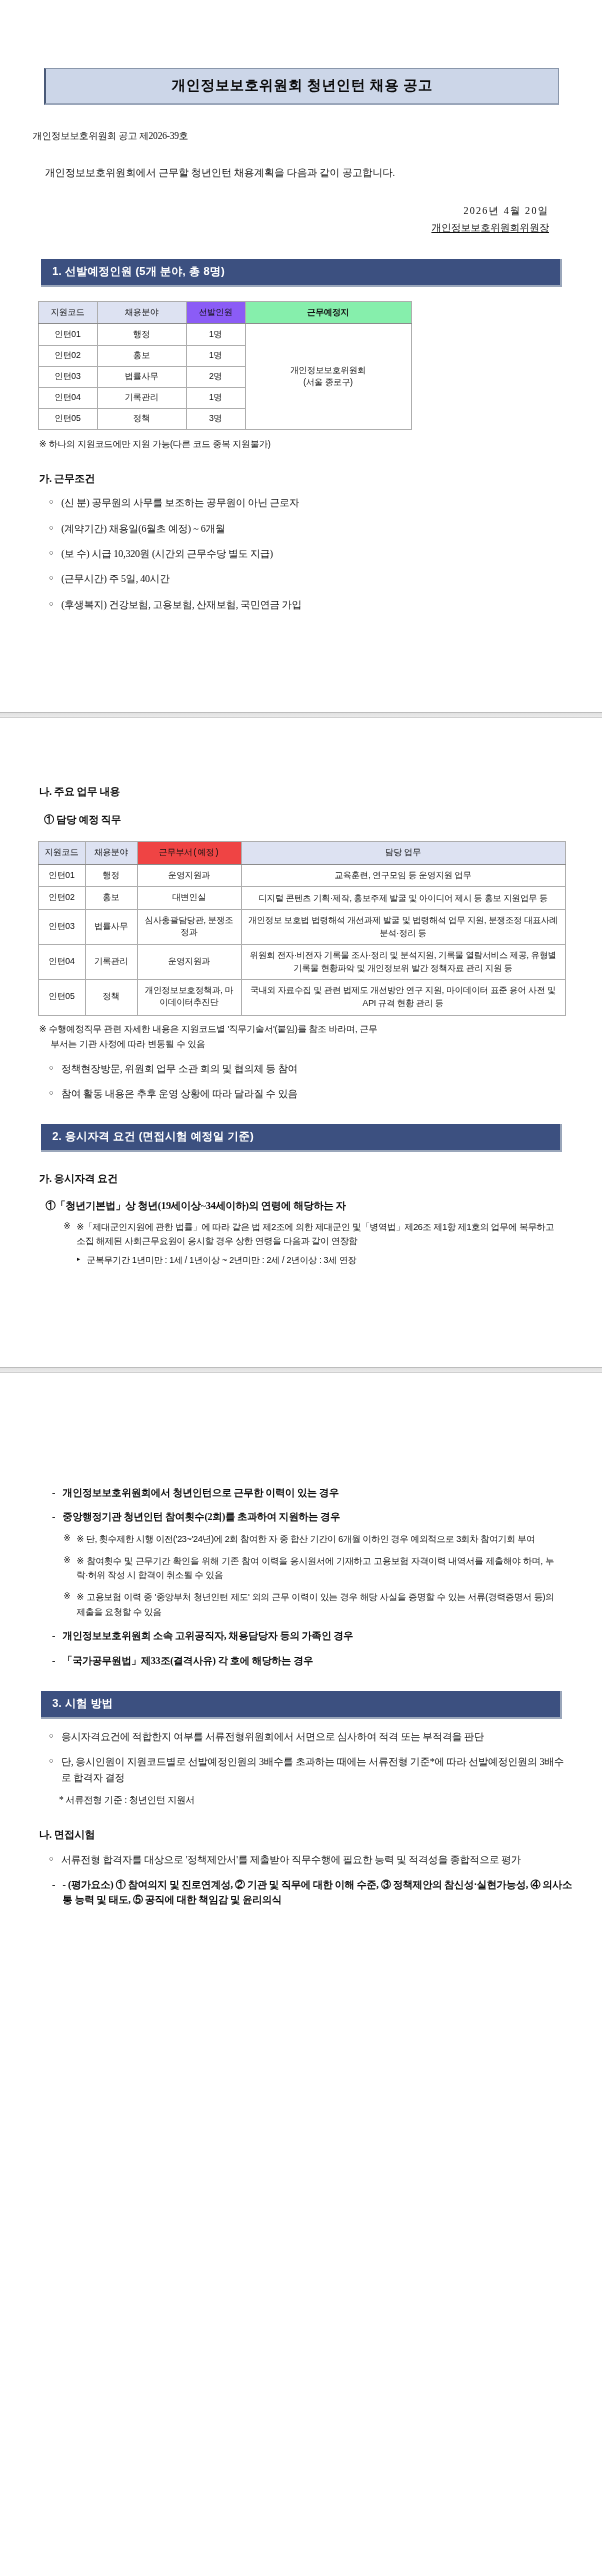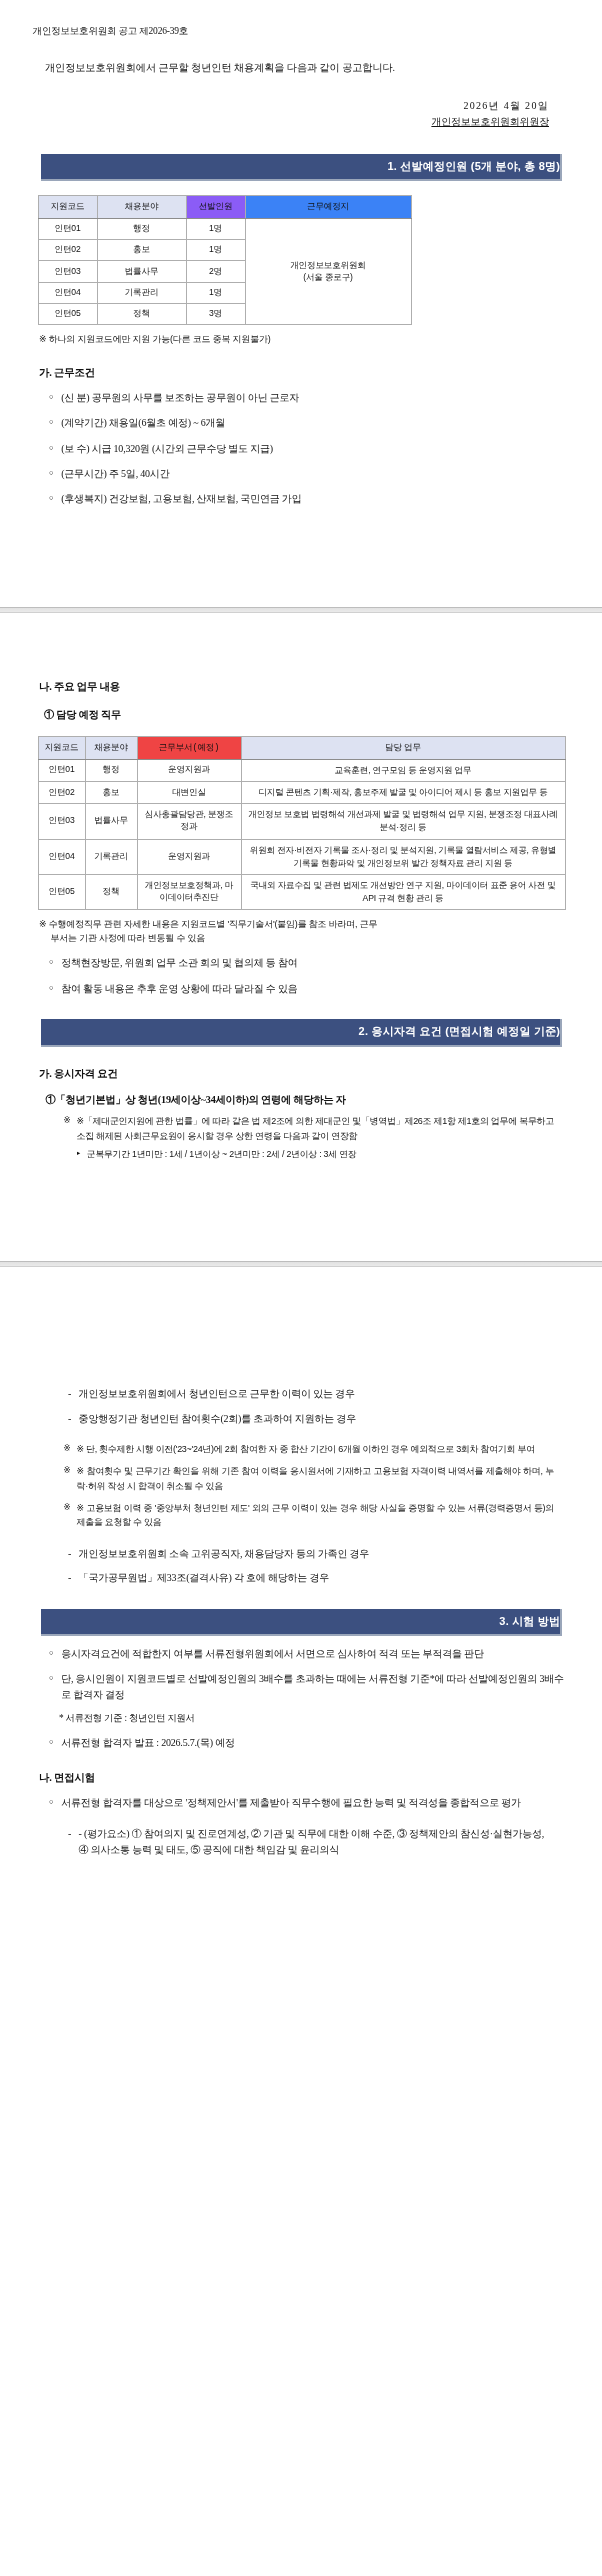--- a/index.html
+++ b/index.html
@@ -80,21 +80,20 @@
     margin: 23px 9.8px 0 9.8px;
     background: #3c5080;
     border-right: 2.4px solid #9aa6ba;
     border-bottom: 2.4px solid #9aa6ba;
     color: #ffffff;
     font-family: "Liberation Sans", "DejaVu Sans", sans-serif;
     font-weight: bold;
     font-size: 11px;
     padding: 4.9px 0 5.7px 11.4px;
     letter-spacing: 0.2px;
-    text-align: right;
   }
 
   
   .tbl-wrap { margin: 14px 6.5px 0 6.5px; }
   table.grid {
     border-collapse: collapse;
     width: 100%;
     font-family: "Liberation Sans", "DejaVu Sans", sans-serif;
     font-size: 8.6px;
   }
@@ -154,21 +153,21 @@
   ul.blt li::before {
     content: "○";
     position: absolute;
     left: 0;
     top: 0;
     font-size: 7.3px;
     line-height: 1.85;
   }
   .lbl { display: inline-block; }
 
-  ul.dash { list-style: none; margin: 16px; padding: 0; }
+  ul.dash { list-style: none; margin: 0; padding: 0; font-weight: bold; }
   ul.dash li {
     font-size: 10px;
     margin: 9px 0 0 21px;
     line-height: 1.55;
     letter-spacing: -0.2px;
     position: relative;
     padding-left: 10.6px;
   }
   ul.dash li::before {
     content: "-";
@@ -226,40 +225,43 @@
   }
   .spacer-lg { height: 98px; }
   .spacer-md { height: 42px; }
   .spacer-sm { height: 21px; }
 </style>
 </head>
 <body>
 
 <div class="page">
 
+  <div class="title-banner" style="background: rgb(204, 214, 232);">
+    <span class="ttl">개인정보보호위원회 청년인턴 채용 공고</span>
+  </div>
 
   <div class="doc-no">개인정보보호위원회 공고 제2026-39호</div>
 
   <p class="intro">개인정보보호위원회에서 근무할 청년인턴 채용계획을 다음과 같이 공고합니다.</p>
 
   <div class="date-block">
     <div class="d1">2026년  4월  20일</div>
     <div class="d2">개인정보보호위원회위원장</div>
   </div>
 
   <div class="sec-head" style="background: rgb(60, 80, 128);">1. 선발예정인원 (5개 분야, 총 8명)</div>
 
   <div class="tbl-wrap">
     <table class="grid t1">
       <thead>
         <tr>
           <th style="width: 59px; background: rgb(221, 226, 242);">지원코드</th>
           <th style="width: 89px; background: rgb(221, 226, 242);">채용분야</th>
           <th style="width: 59px; background: #8b5cf6;">선발인원</th>
-          <th style="background: #3b82f6;">근무예정지</th>
+          <th style="background: #86efac; font-weight: bold;">근무예정지</th>
         </tr>
       </thead>
       <tbody>
         <tr>
           <td>인턴01</td>
           <td>행정</td>
           <td>1명</td>
           <td rowspan="5">
             <span>개인정보보호위원회</span><br>
             <span>(서울 종로구)</span>
@@ -420,23 +422,20 @@
     <li>「국가공무원법」제33조(결격사유) 각 호에 해당하는 경우</li>
   </ul>
 
   <div class="sec-head" style="background: rgb(60, 80, 128);">3. 시험 방법</div>
 
   <ul class="blt">
     <li>응시자격요건에 적합한지 여부를 서류전형위원회에서 서면으로 심사하여 적격 또는 부적격을 판단</li>
     <li>단, 응시인원이 지원코드별로 선발예정인원의 3배수를 초과하는 때에는 서류전형 기준*에 따라 선발예정인원의 3배수로 합격자 결정</li>
   </ul>
   <div class="sub-note">* 서류전형 기준 : 청년인턴 지원서</div>
-  <ul class="blt">
-    <li>서류전형 합격자 발표 : 2026.5.7.(목) 예정</li>
-  </ul>
 
   <h3 class="sub">나. 면접시험</h3>
   <ul class="blt">
     <li>서류전형 합격자를 대상으로 '정책제안서'를 제출받아 직무수행에 필요한 능력 및 적격성을 종합적으로 평가</li>
   </ul>
   <ul class="dash">
     <li>
       <span class="lbl">- (평가요소)</span>
       <span>① 참여의지 및 진로연계성, ② 기관 및 직무에 대한 이해 수준, ③ 정책제안의 참신성·실현가능성, ④ 의사소통 능력 및 태도, ⑤ 공직에 대한 책임감 및 윤리의식</span>
     </li>

